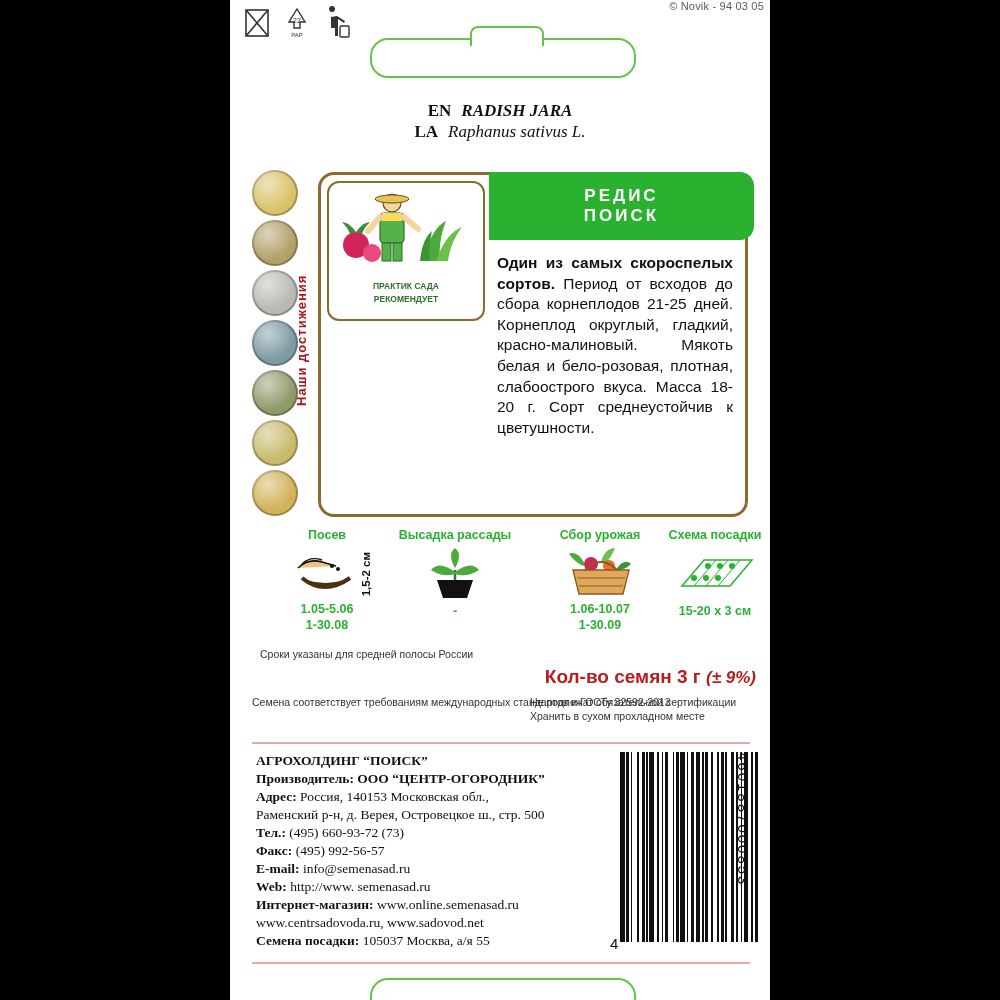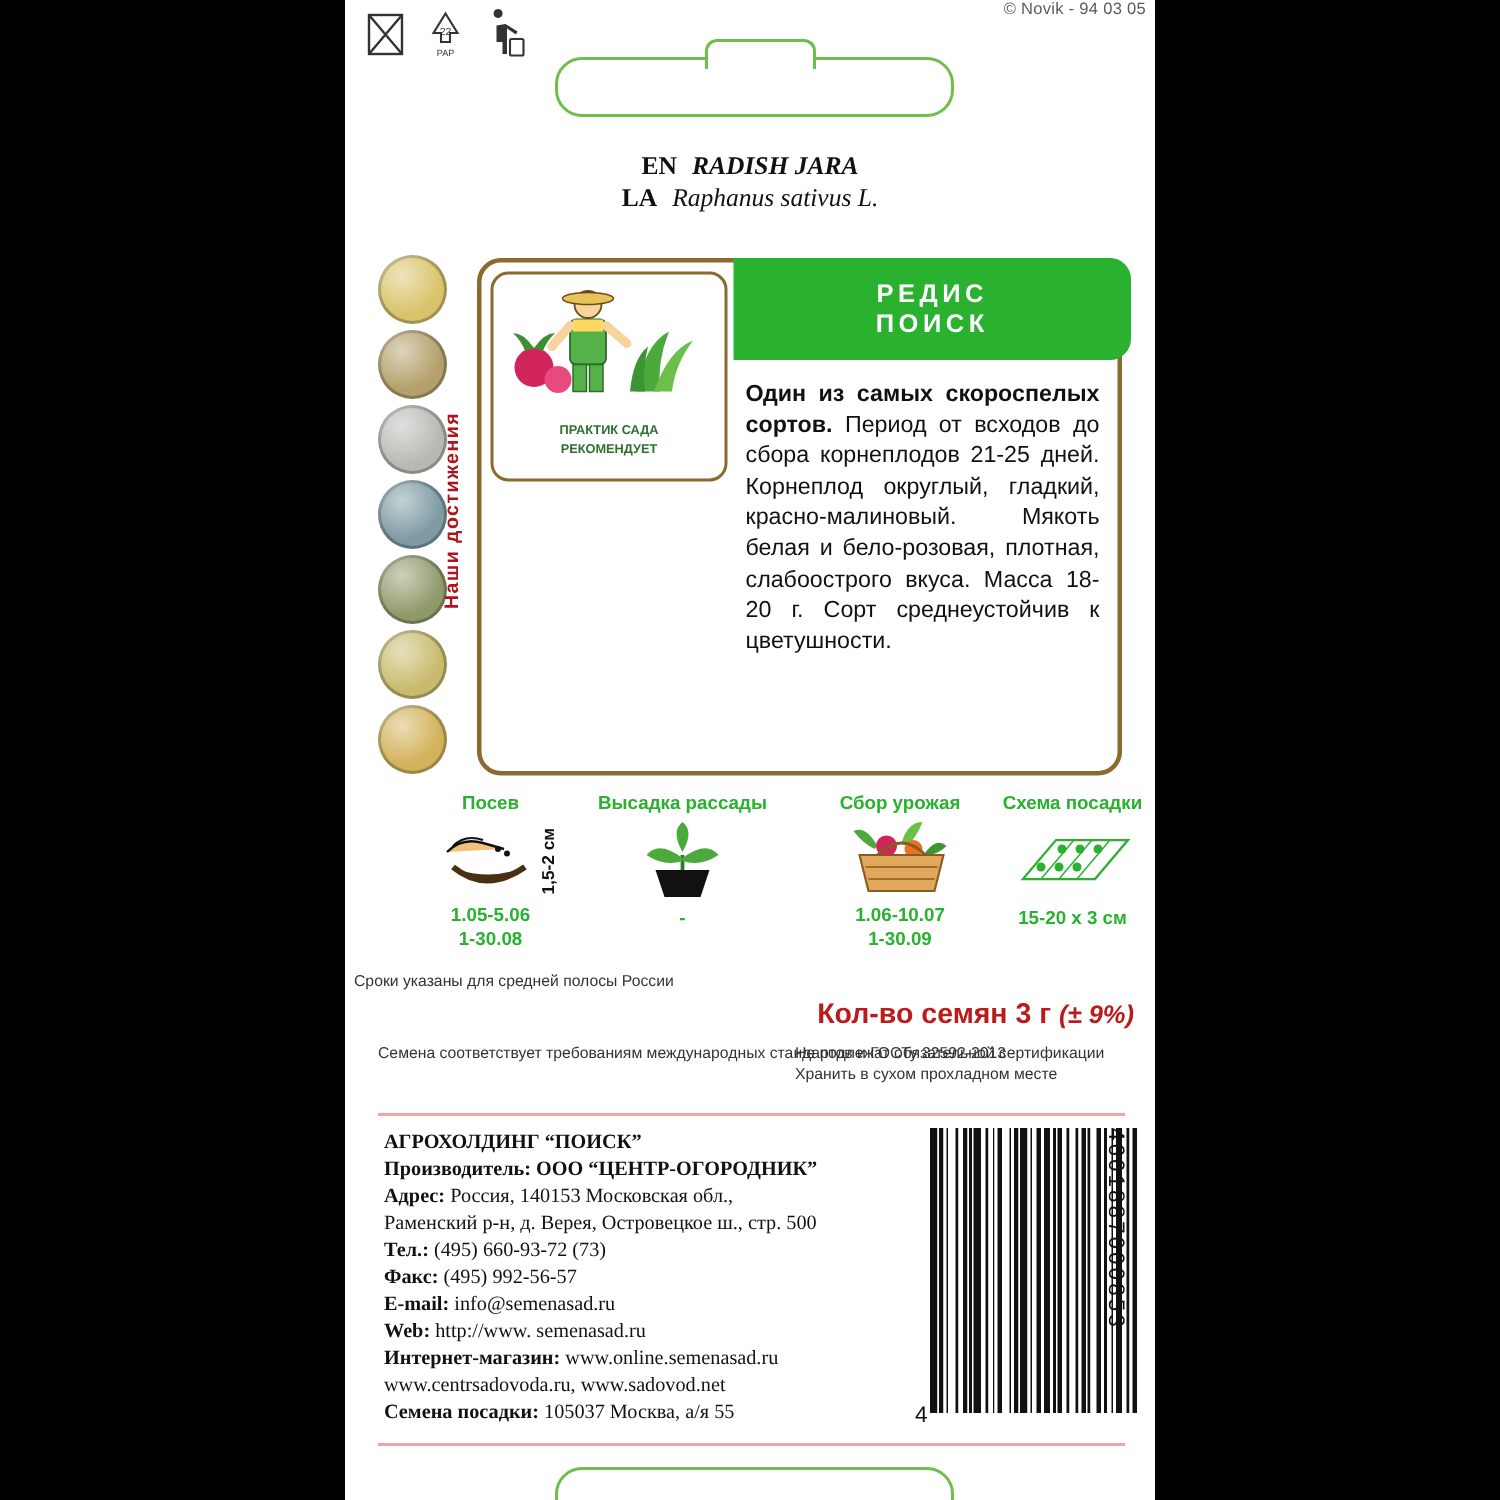--- a/index.html
+++ b/index.html
@@ -90,21 +90,21 @@
   
   .agro { position: absolute; left: 20px; top: 528px; width: 500px; height: 120px; }
   .agro-col { position: absolute; top: 0; text-align: center; }
   .agro-title { color: #2ab130; font-size: 12.5px; font-weight: bold; }
   .agro-dates { color: #2ab130; font-size: 12.5px; font-weight: bold; line-height: 1.25; }
   .vert-dim {
     position: absolute; color: #111; font-size: 11.5px; font-weight: bold;
     writing-mode: vertical-rl; transform: rotate(180deg);
   }
   .note-line {
-    position: absolute; left: 6px; top: 648px; font-size: 10.5px; color: #333;
+    position: absolute; left: 30px; top: 648px; font-size: 10.5px; color: #333;
   }
   .qty {
     position: absolute; right: 14px; top: 666px; font-size: 19px; font-weight: bold; color: #b91c1c;
   }
   .qty .tol { font-weight: bold; font-style: italic; font-size: 17px; }
   .std-left { position: absolute; left: 22px; top: 696px; font-size: 10.5px; color: #333; line-height: 1.3; }
   .std-right { position: absolute; left: 300px; top: 696px; font-size: 10.5px; color: #333; line-height: 1.3; }
   .divider { position: absolute; left: 22px; top: 742px; width: 498px; height: 2px; background: #f0a6a6; }
   
   .company {

